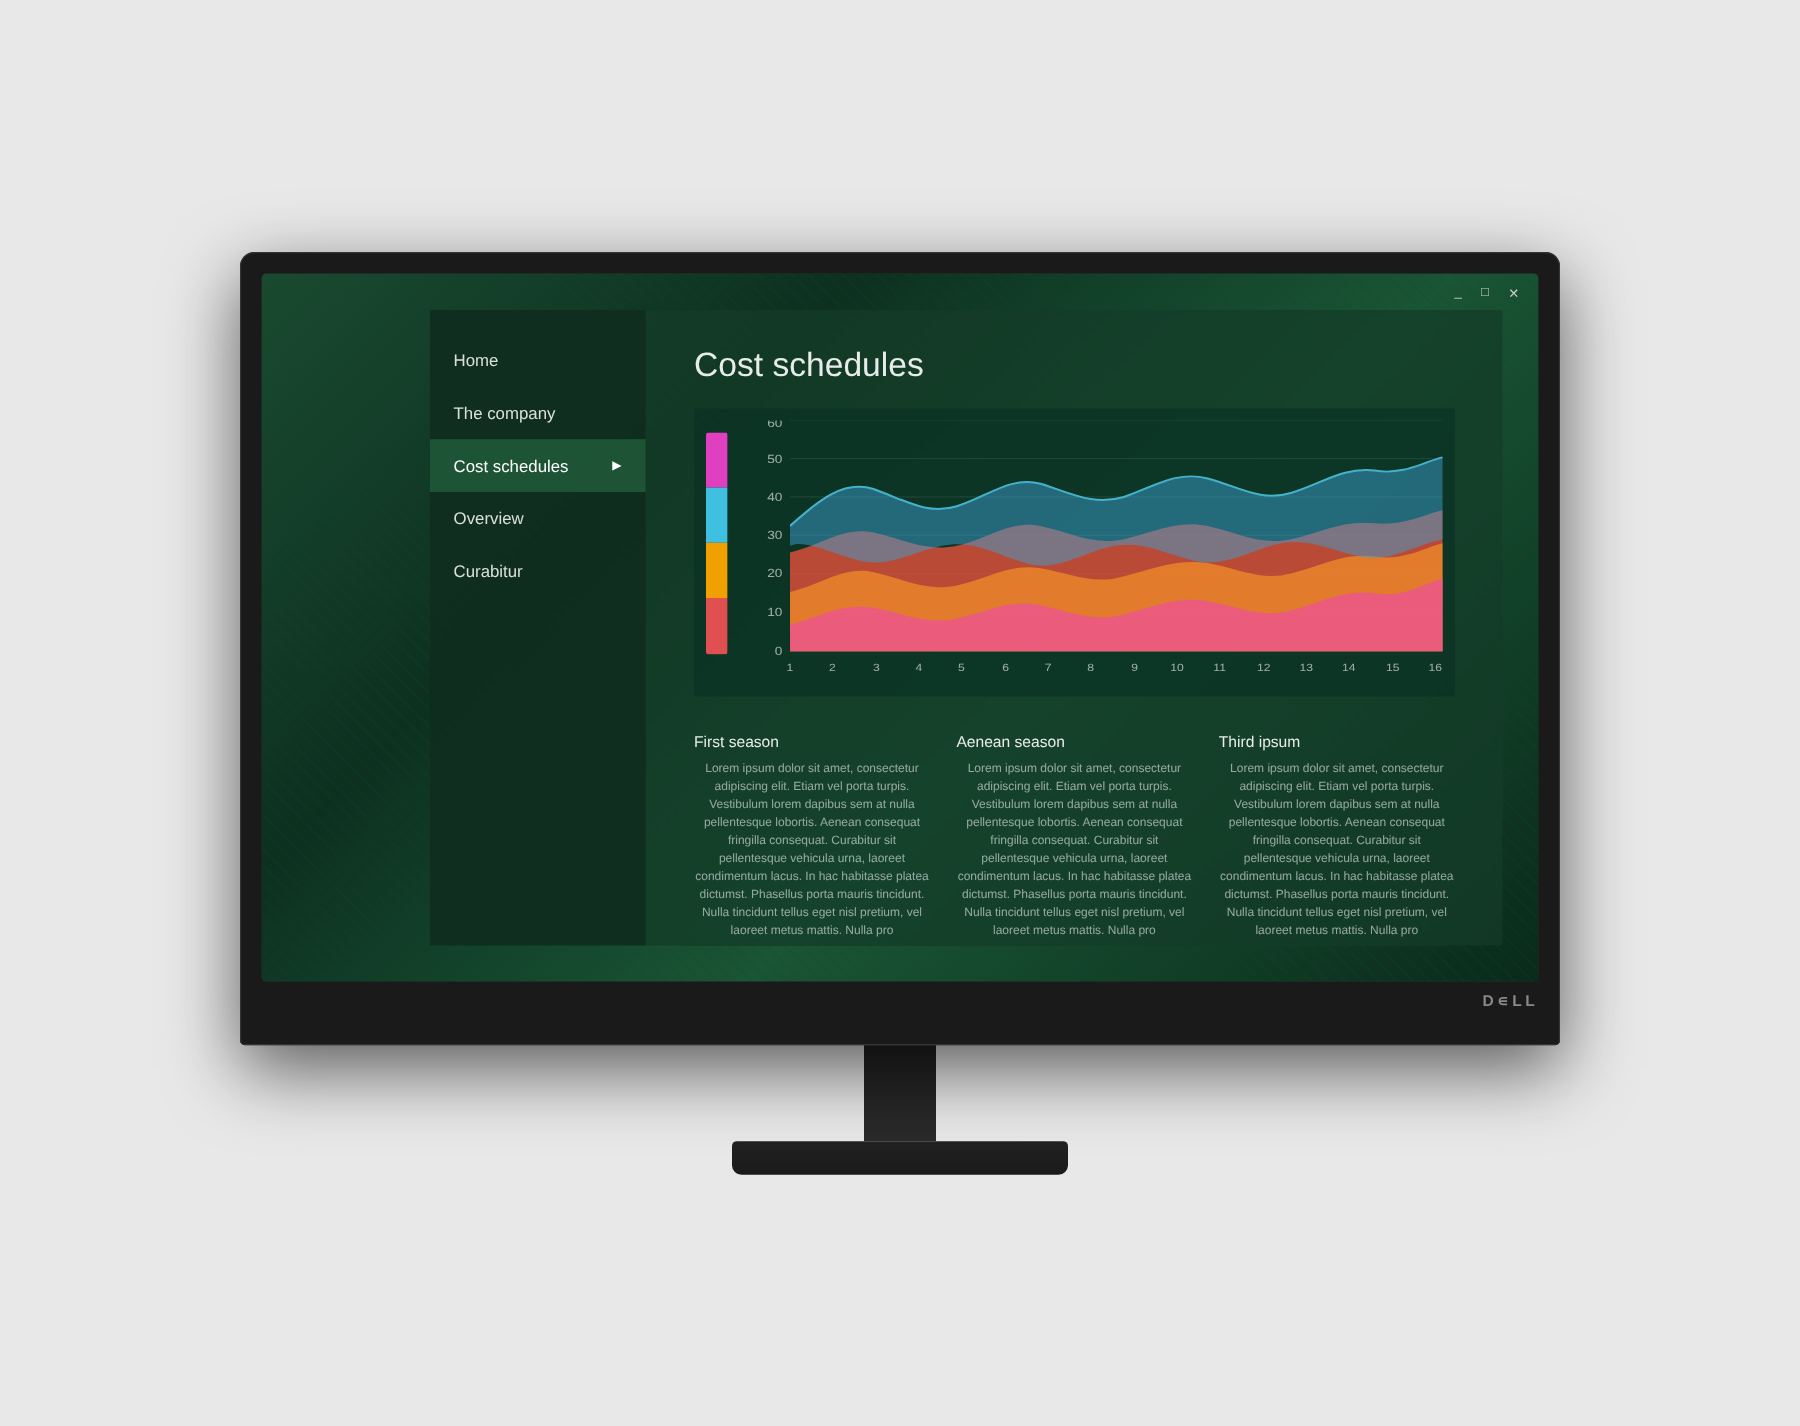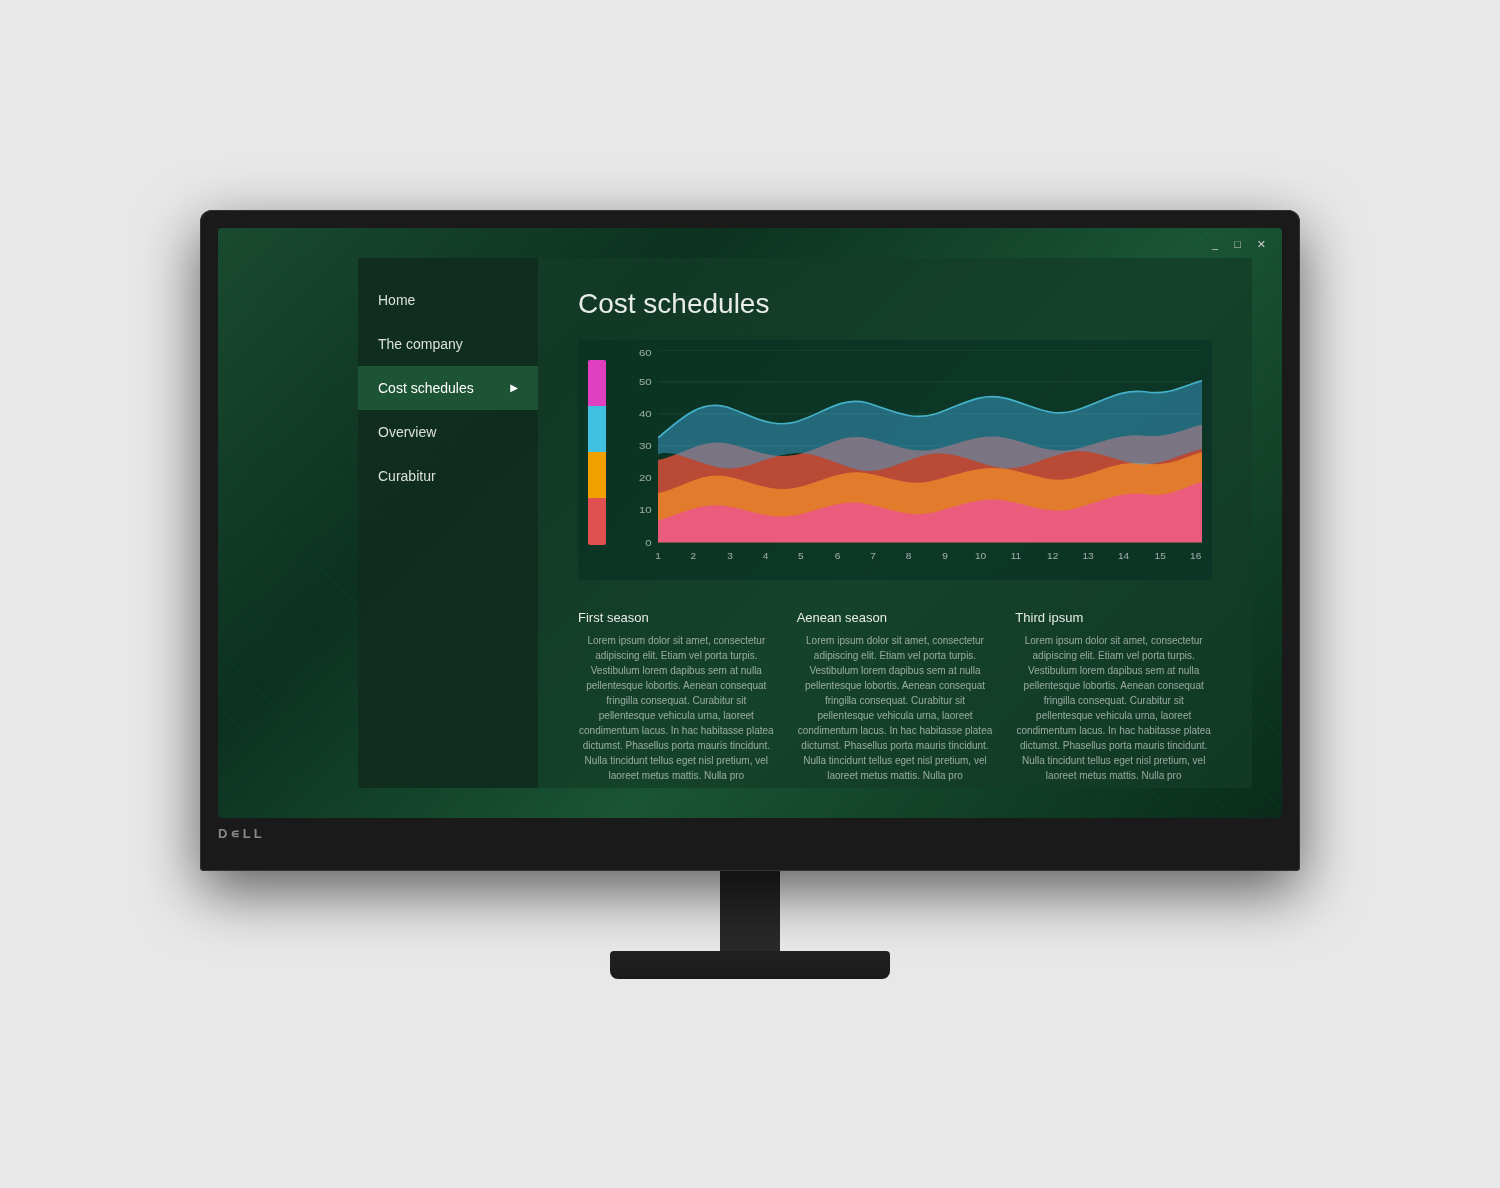--- a/index.html
+++ b/index.html
@@ -34,21 +34,21 @@
       width: 100%;
       height: 590px;
       border-radius: 4px;
       overflow: hidden;
       position: relative;
       background: #1a3a2a;
     }
 
     
     .dell-logo {
-      text-align: left;
+      text-align: right;
       margin-top: 8px;
       color: #888;
       font-size: 13px;
       letter-spacing: 3px;
       font-weight: 600;
     }
 
     
     .monitor-neck {
       width: 60px;

